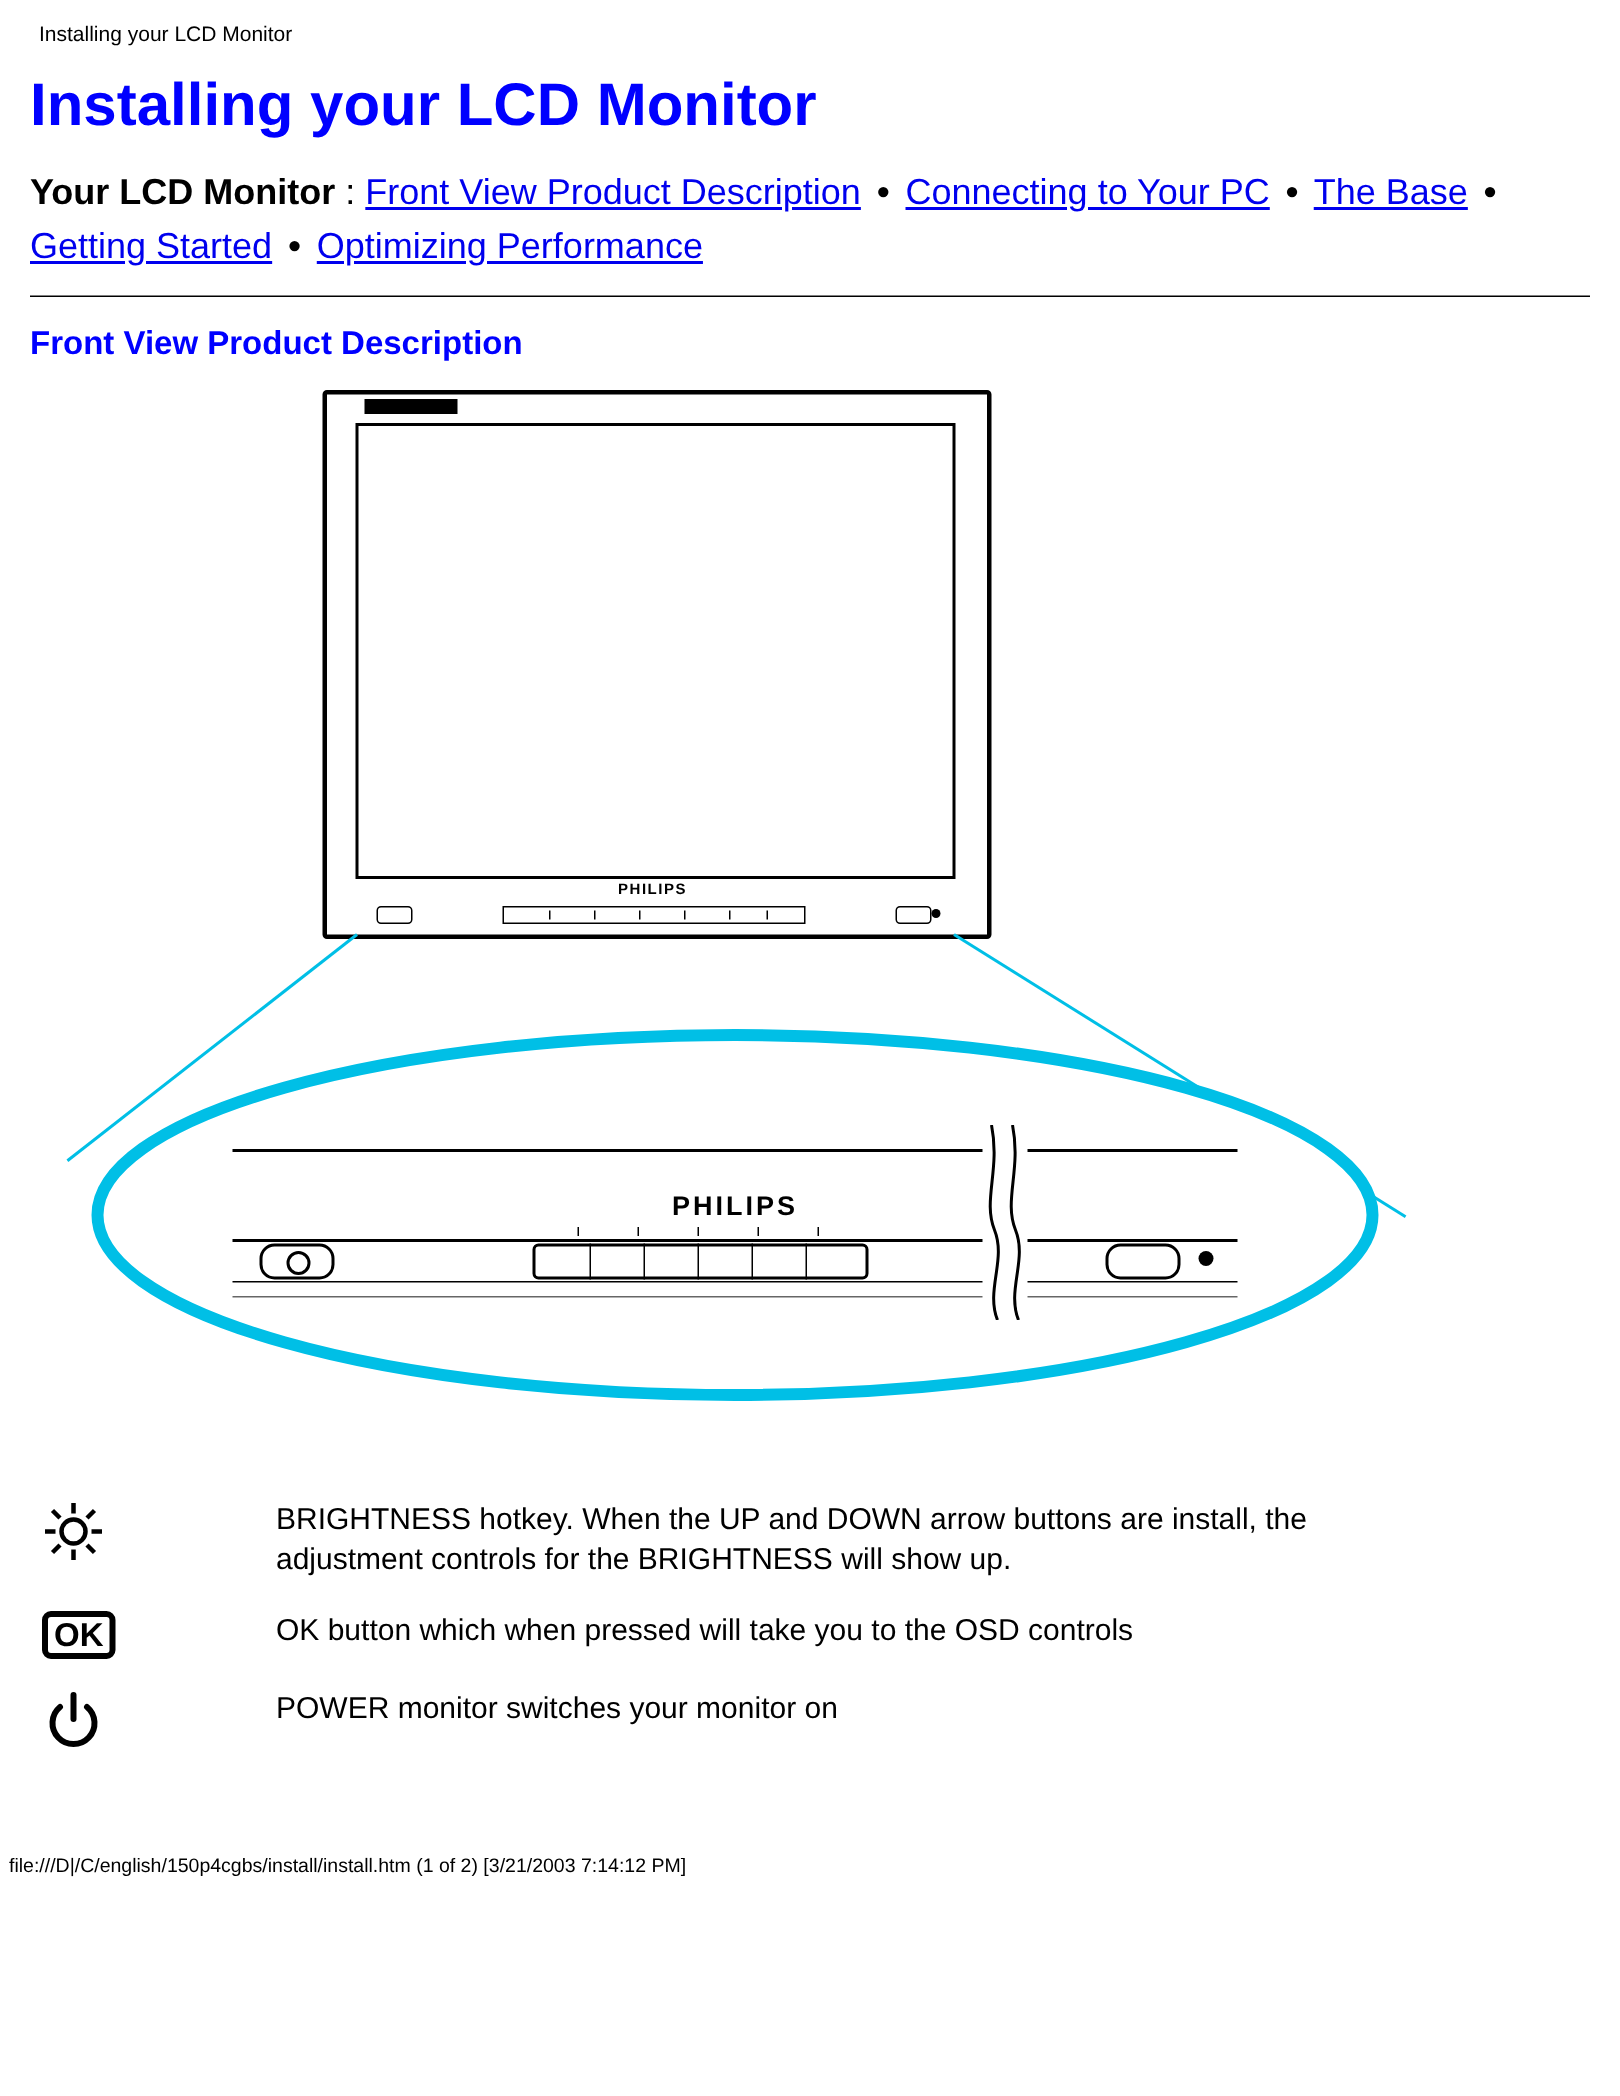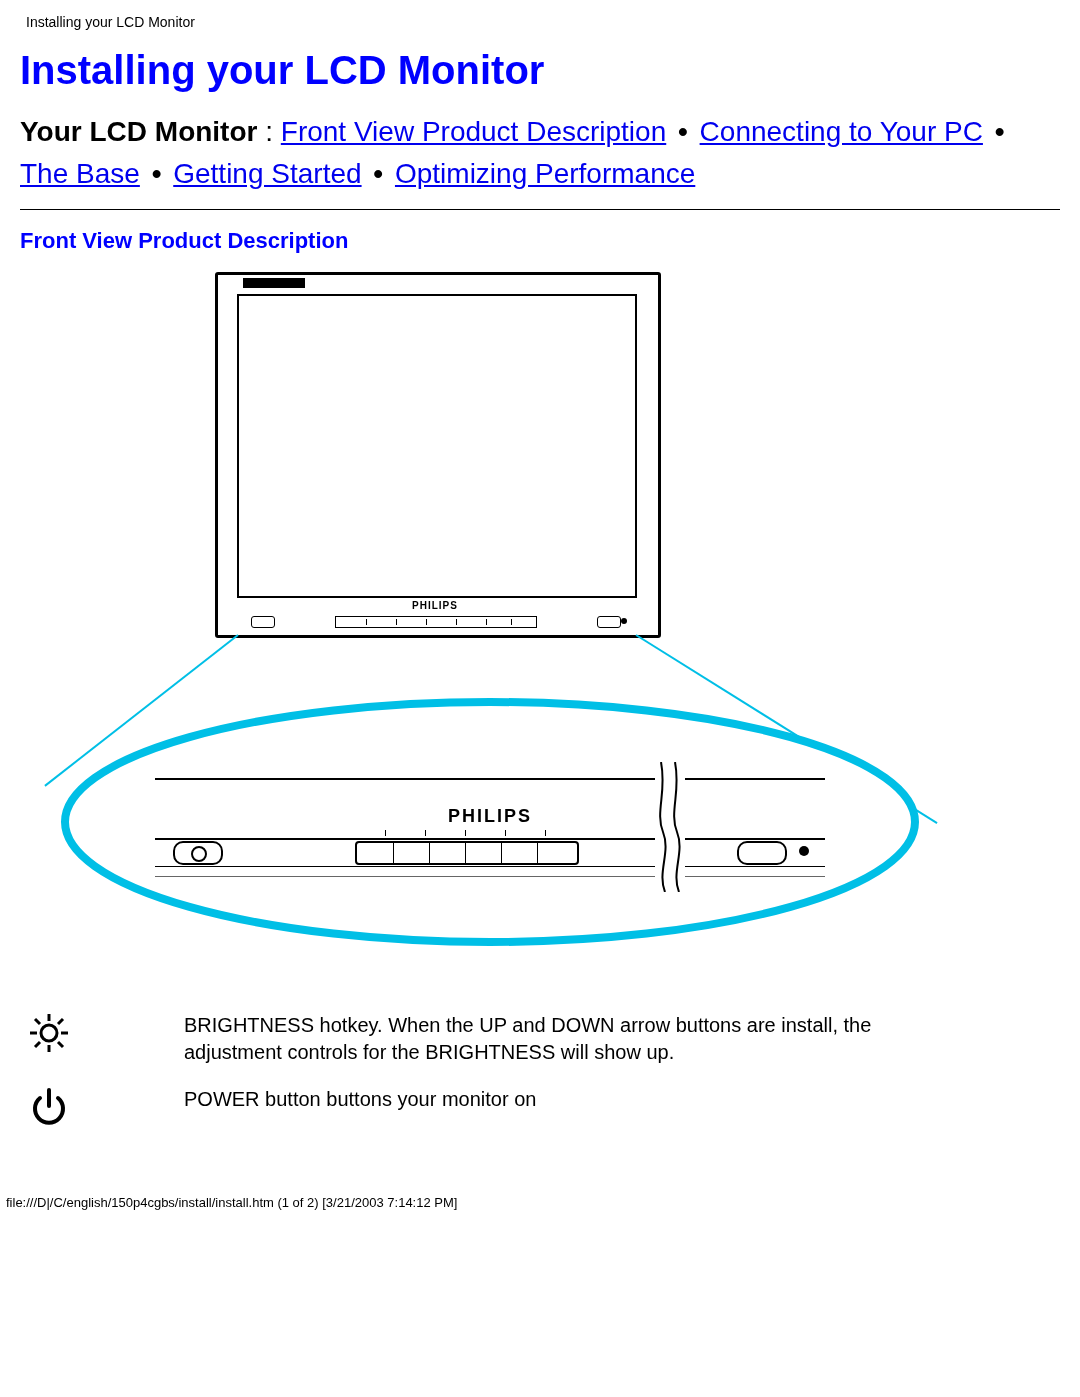--- a/index.html
+++ b/index.html
@@ -17,21 +17,21 @@
     font-size: 14px;
     padding: 4px 0 8px 6px;
   }
   h1.main-title {
     color: #0000FF;
     font-size: 40px;
     font-weight: bold;
     margin: 10px 0 18px 0;
   }
   .nav-line {
-    font-size: 28px;
+    font-size: 24px;
     line-height: 1.5;
     margin-bottom: 14px;
   }
   .nav-line .bold-lead {
     font-weight: bold;
   }
   .nav-line a.textlink {
     color: #0000EE;
     text-decoration: underline;
   }
@@ -375,27 +375,33 @@
               <line x1="30" y1="12" x2="35" y2="7"></line>
               <line x1="7" y1="35" x2="12" y2="30"></line>
             </g>
           </svg>
         </span>
       </td>
       <td class="textcell">BRIGHTNESS hotkey. When the UP and DOWN arrow buttons are install, the adjustment controls for the BRIGHTNESS will show up.</td>
     </tr>
     <tr>
       <td class="iconcell">
+        <span class="ok-box">OK</span>
+      </td>
+      <td class="textcell">OK button which when pressed will take you to the OSD controls</td>
+    </tr>
+    <tr>
+      <td class="iconcell">
         <span>
           <svg width="42" height="42" viewBox="0 0 42 42">
             <path d="M 12 12 A 14 14 0 1 0 30 12" fill="none" stroke="#000" stroke-width="4" stroke-linecap="round"></path>
             <line x1="21" y1="4" x2="21" y2="20" stroke="#000" stroke-width="4" stroke-linecap="round"></line>
           </svg>
         </span>
       </td>
-      <td class="textcell">POWER button buttons your monitor on</td>
+      <td class="textcell">POWER monitor switches your monitor on</td>
     </tr>
   </tbody>
     </table>
 
 </div>
 
 <div class="footer">file:///D|/C/english/150p4cgbs/install/install.htm (1 of 2) [3/21/2003 7:14:12 PM]</div>
 
 </body></html>

